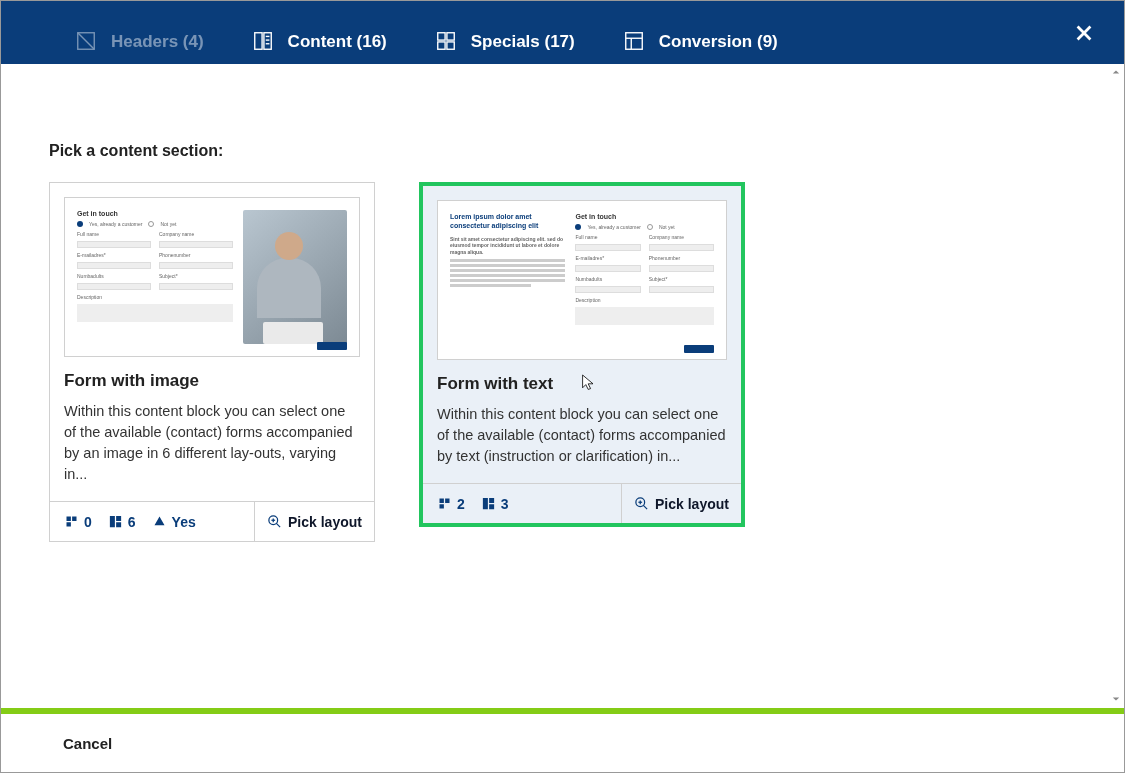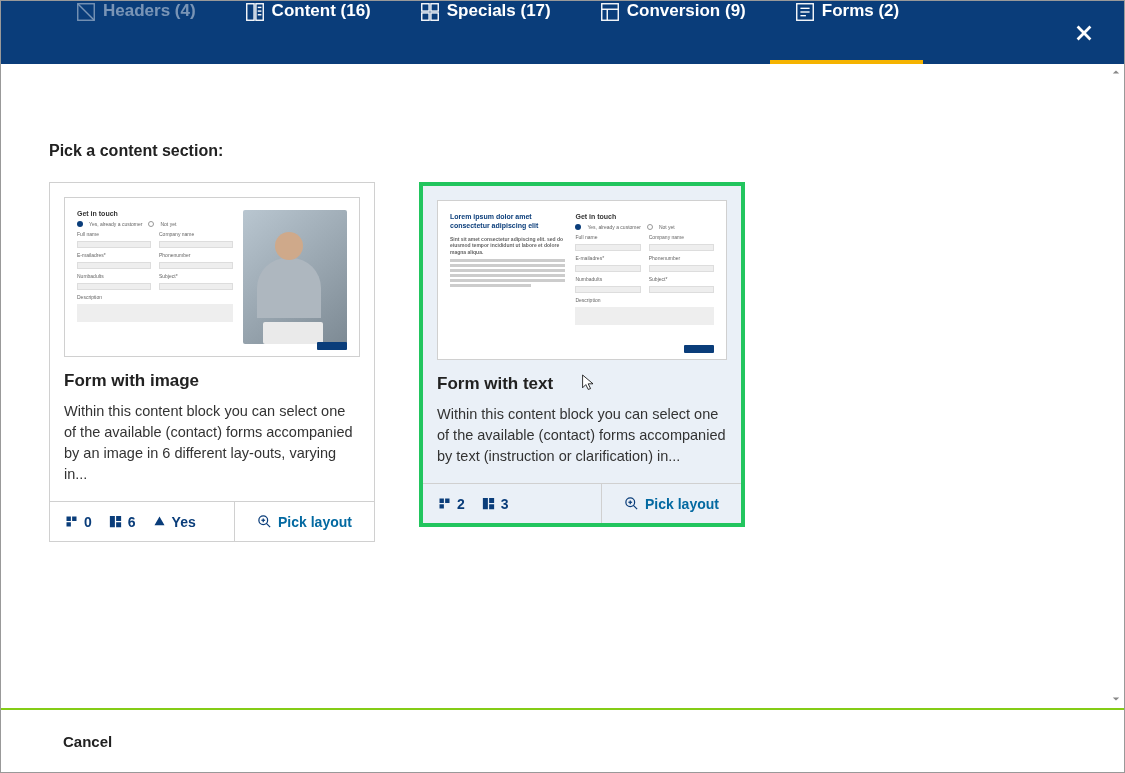--- a/index.html
+++ b/index.html
@@ -22,23 +22,23 @@
   .tabbar {
     background: #0a3d7a;
     height: 63px;
     display: flex;
     align-items: stretch;
     padding-left: 50px;
     position: relative;
   }
   .tab {
     display: flex;
-    align-items: flex-start;
-    gap: 6px;
-    padding: 0 24px;
+    align-items: flex-end;
+    gap: 14px;
+    padding: 12px 24px;
     color: #fff;
     font-size: 17px;
     font-weight: 600;
     cursor: pointer;
     position: relative;
   }
   .tab.disabled { opacity: .45; }
   .tab.active::after {
     content: "";
     position: absolute;
@@ -114,34 +114,34 @@
     gap: 16px;
     padding: 0 14px;
     color: #0a3d7a;
     font-weight: 700;
     font-size: 14px;
   }
   .stat { display: flex; align-items: center; gap: 5px; }
   .stat svg { width: 15px; height: 15px; fill: #0a3d7a; }
   .pick {
     border-left: 1px solid #d0d0d0;
-    width: 140px;
+    width: 120px;
     display: flex;
     align-items: center;
     justify-content: center;
     gap: 6px;
-    color: #0369a1;
+    color: #0f172a;
     font-weight: 700;
     font-size: 14px;
     cursor: pointer;
   }
   .pick svg { width: 15px; height: 15px; stroke: #0a3d7a; fill: none; stroke-width: 2; }
   
   .footer {
-    border-top: 2px solid #84cc16;
+    border-top: 6px solid #84cc16;
     height: 64px;
     display: flex;
     align-items: center;
     padding: 0 62px;
     background: #fff;
   }
   .footer-cancel {
     font-size: 15px;
     font-weight: 700;
     color: #222;
@@ -229,29 +229,20 @@
       <span>Specials (17)</span>
     </div>
     <div class="tab">
       <svg class="tab-icon" viewBox="0 0 24 24">
           <rect x="3" y="3" width="18" height="18"></rect>
           <line x1="3" y1="9" x2="21" y2="9"></line>
           <line x1="9" y1="9" x2="9" y2="21"></line>
         </svg>
       <span>Conversion (9)</span>
     </div>
-    <div class="tab active">
-      <svg class="tab-icon" viewBox="0 0 24 24">
-          <rect x="3" y="3" width="18" height="18"></rect>
-          <line x1="7" y1="8" x2="17" y2="8"></line>
-          <line x1="7" y1="12" x2="17" y2="12"></line>
-          <line x1="7" y1="16" x2="13" y2="16"></line>
-        </svg>
-      <span>Forms (2)</span>
-    </div>
     <div class="close-x">
       <svg viewBox="0 0 24 24">
           <line x1="5" y1="5" x2="19" y2="19"></line>
           <line x1="19" y1="5" x2="5" y2="19"></line>
         </svg>
     </div>
   </div>
 
   <div class="body">
     <div class="body-title">Pick a content section:</div>

